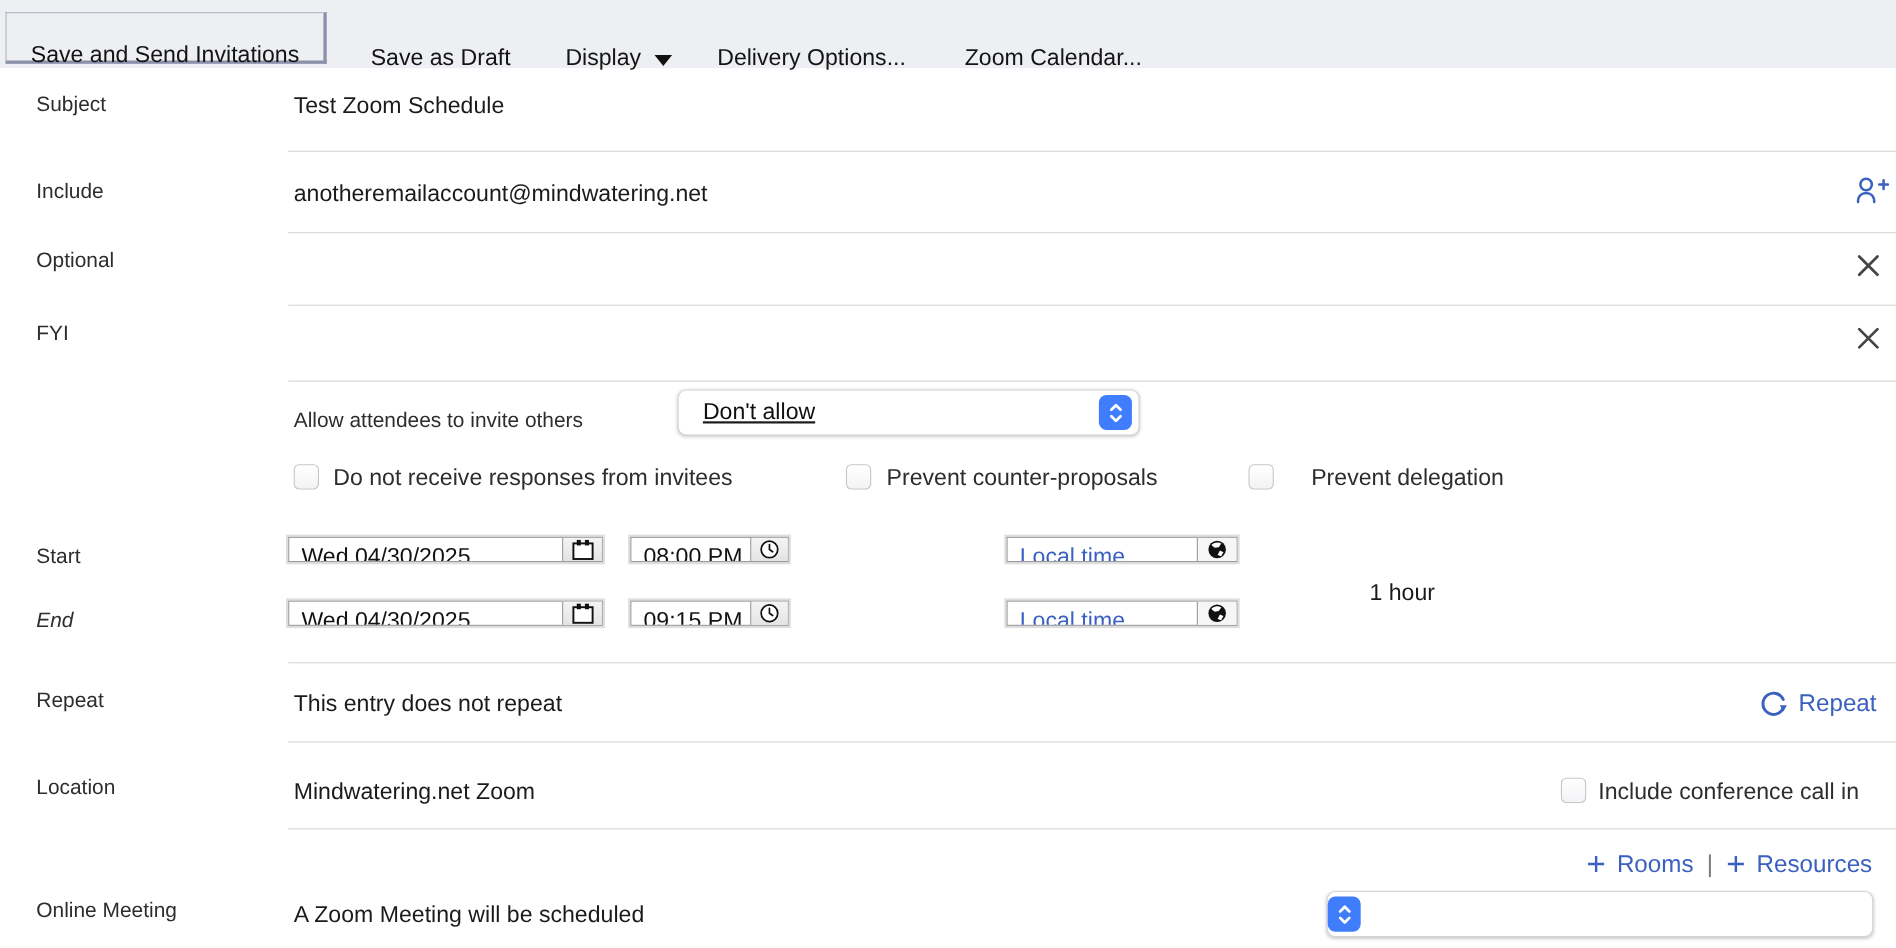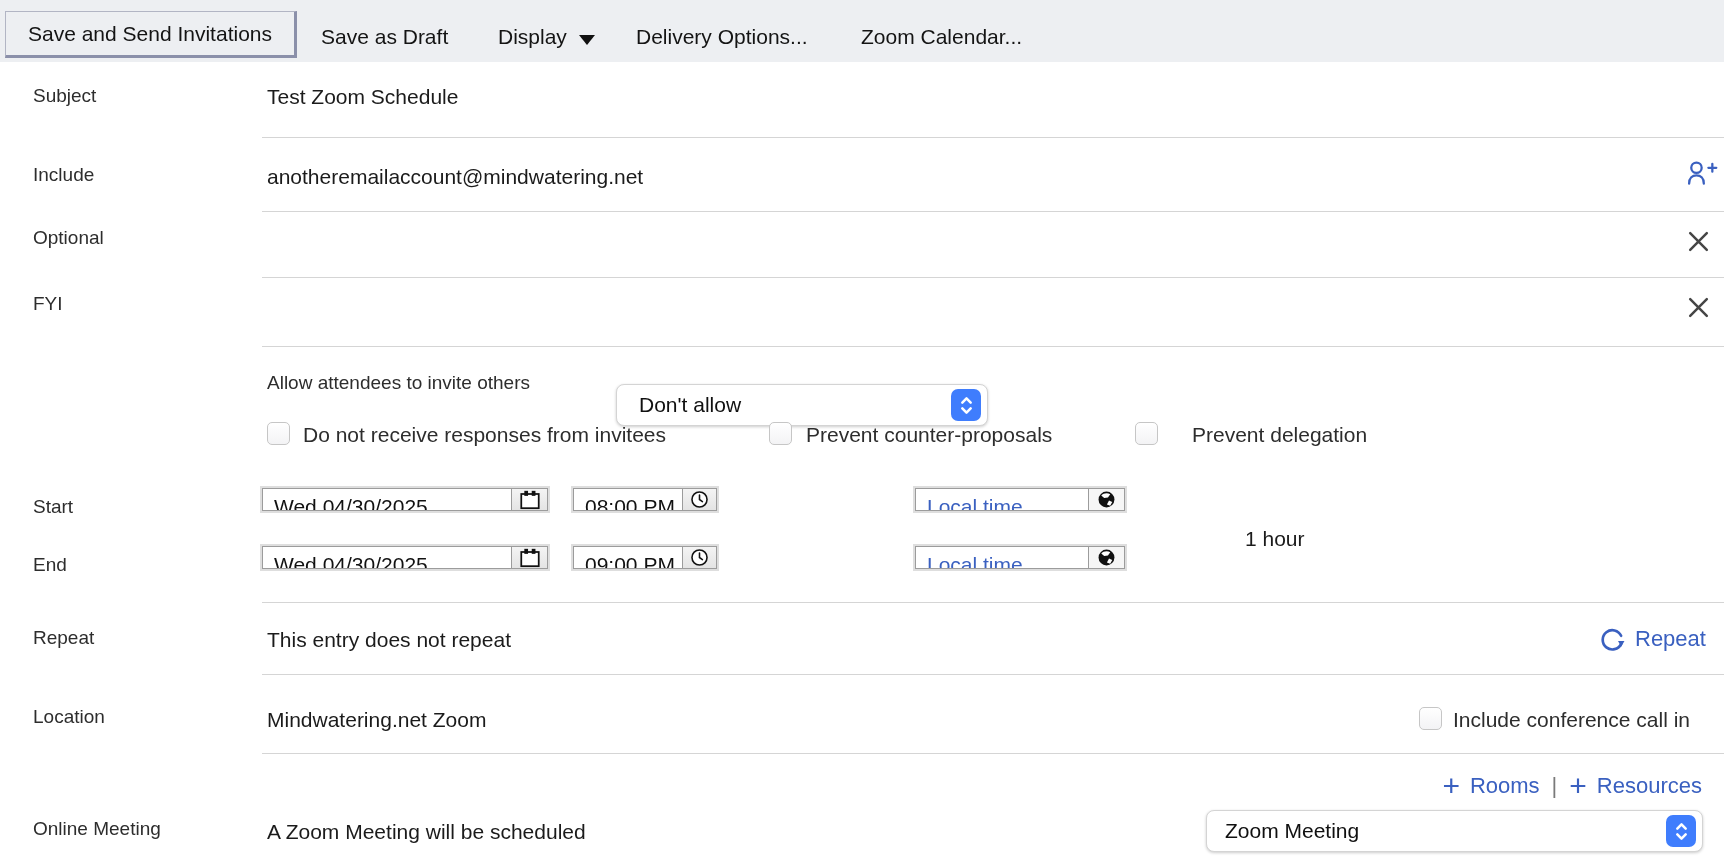--- a/index.html
+++ b/index.html
@@ -14,21 +14,21 @@
   html,body{margin:0;padding:0;}
   body{
     width:1724px;height:862px;position:relative;overflow:hidden;
     background:#ffffff;
     font-family:"Liberation Sans","DejaVu Sans",sans-serif;
     color:var(--value);
   }
   .abs{position:absolute;}
   
   .toolbar{position:absolute;left:0;top:0;width:1724px;height:62px;background:var(--toolbar-bg);}
-  .tb-btn{position:absolute;font-size:21px;color:#141414;white-space:nowrap;cursor:default;background:transparent;border:none;padding:0;font-family:inherit;}
+  .tb-btn{position:absolute;font-size:21px;color:#141414;white-space:nowrap;cursor:default;background:transparent;border:none;padding:16px;font-family:inherit;}
   .tb-primary{
     left:5px;top:11px;width:292px;height:47px;line-height:43px;text-align:center;
     border:1px solid #b2b5c4;border-right:3px solid #8b90aa;border-bottom:3px solid #8b90aa;
   }
   .caret{display:inline-block;width:0;height:0;border-left:8px solid transparent;border-right:8px solid transparent;border-top:10px solid #111;margin-left:12px;vertical-align:-1px;}
   
   .lbl{position:absolute;font-size:19px;color:var(--label);white-space:nowrap;}
   .val{position:absolute;font-size:21px;color:var(--value);white-space:nowrap;}
   .divider{position:absolute;left:262px;width:1462px;height:1px;background:var(--divider);}
   
@@ -89,21 +89,21 @@
 <div class="lbl" style="left:33px;top:293px;">FYI</div>
 <div class="val" style="left:267px;top:294px;"></div>
 <div class="abs" style="left:1685px;top:294px;">
   <svg width="27" height="27" viewBox="0 0 26 26">
     <path d="M5 5 L21 21 M21 5 L5 21" stroke="#454545" stroke-width="2.4" stroke-linecap="round"></path>
   </svg>
 </div>
 <div class="divider" style="top:346px;"></div>
 
 <div class="lbl" style="left:267px;top:372px;">Allow attendees to invite others</div>
-<div class="select" style="left:616px;top:384px;width:372px;height:42px;">
+<div class="select" style="left:616px;top:354px;width:420px;height:42px;text-decoration:underline;">
   <span class="select-text">Don't allow</span>
   <span class="badge">
     <svg width="17" height="23" viewBox="0 0 16 22">
       <g fill="none" stroke="#ffffff" stroke-width="2.4" stroke-linecap="round" stroke-linejoin="round">
         <path d="M4 8.2 L8 4.2 L12 8.2"></path>
         <path d="M4 13.8 L8 17.8 L12 13.8"></path>
       </g>
     </svg>
   </span>
 </div>
@@ -140,33 +140,33 @@
   <div class="fbtn" style="width:36px;background:#f6f6f6;">
     <svg width="23" height="23" viewBox="0 0 22 22">
       <circle cx="11" cy="11" r="7.6" fill="#111111"></circle>
       <path d="M6 7.2 C8 4.6 12 4.3 14.6 5.9 L12.4 9.1 L8.8 9.6 Z" fill="#ffffff"></path>
       <path d="M13.4 12 l3.1 1.4 -2 3.6 -3.1 -1.1 z" fill="#ffffff"></path>
     </svg>
   </div>
 </div>
 <div class="val" style="left:1205px;top:527px;margin-left:40px;">1 hour</div>
 
-<div class="lbl" style="left:33px;top:554px;">End</div>
+<div class="lbl" style="left:33px;top:554px;font-style:italic;">End</div>
 <div class="field" style="left:262px;top:546px;">
   <div class="finput" style="width:248px;">Wed 04/30/2025</div>
   <div class="fbtn" style="width:36px;">
     <svg width="24" height="24" viewBox="0 0 22 22">
       <rect x="3" y="5.5" width="16" height="13" fill="#ffffff" stroke="#111111" stroke-width="1.6"></rect>
       <rect x="5.8" y="2.6" width="3.4" height="4.6" fill="#111111"></rect>
       <rect x="12.6" y="2.6" width="3.4" height="4.6" fill="#111111"></rect>
     </svg>
   </div>
 </div>
 <div class="field" style="left:573px;top:546px;">
-  <div class="finput" style="width:108px;">09:00 PM</div>
+  <div class="finput" style="width:108px;">09:15 PM</div>
   <div class="fbtn" style="width:34px;">
     <svg width="23" height="23" viewBox="0 0 22 22">
       <circle cx="11" cy="11" r="7.2" fill="#ffffff" stroke="#111111" stroke-width="1.5"></circle>
       <path d="M11 6.8 V11 L13.8 13" stroke="#111111" stroke-width="1.5" fill="none" stroke-linecap="round"></path>
     </svg>
   </div>
 </div>
 <div class="field tz" style="left:915px;top:546px;">
   <div class="finput" style="width:172px;">Local time</div>
   <div class="fbtn" style="width:36px;background:#f6f6f6;">
@@ -200,21 +200,20 @@
   <span class="plus">+</span>
   <span class="link">Rooms</span>
   <span class="pipe">|</span>
   <span class="plus">+</span>
   <span class="link">Resources</span>
 </div>
 
 <div class="lbl" style="left:33px;top:818px;">Online Meeting</div>
 <div class="val" style="left:267px;top:820px;">A Zoom Meeting will be scheduled</div>
 <div class="select" style="left:1206px;top:810px;width:497px;height:42px;">
-  <span class="select-text" style="padding-left:18px;">Zoom Meeting</span>
   <span class="badge">
     <svg width="17" height="23" viewBox="0 0 16 22">
       <g fill="none" stroke="#ffffff" stroke-width="2.4" stroke-linecap="round" stroke-linejoin="round">
         <path d="M4 8.2 L8 4.2 L12 8.2"></path>
         <path d="M4 13.8 L8 17.8 L12 13.8"></path>
       </g>
     </svg>
   </span>
 </div>
 

